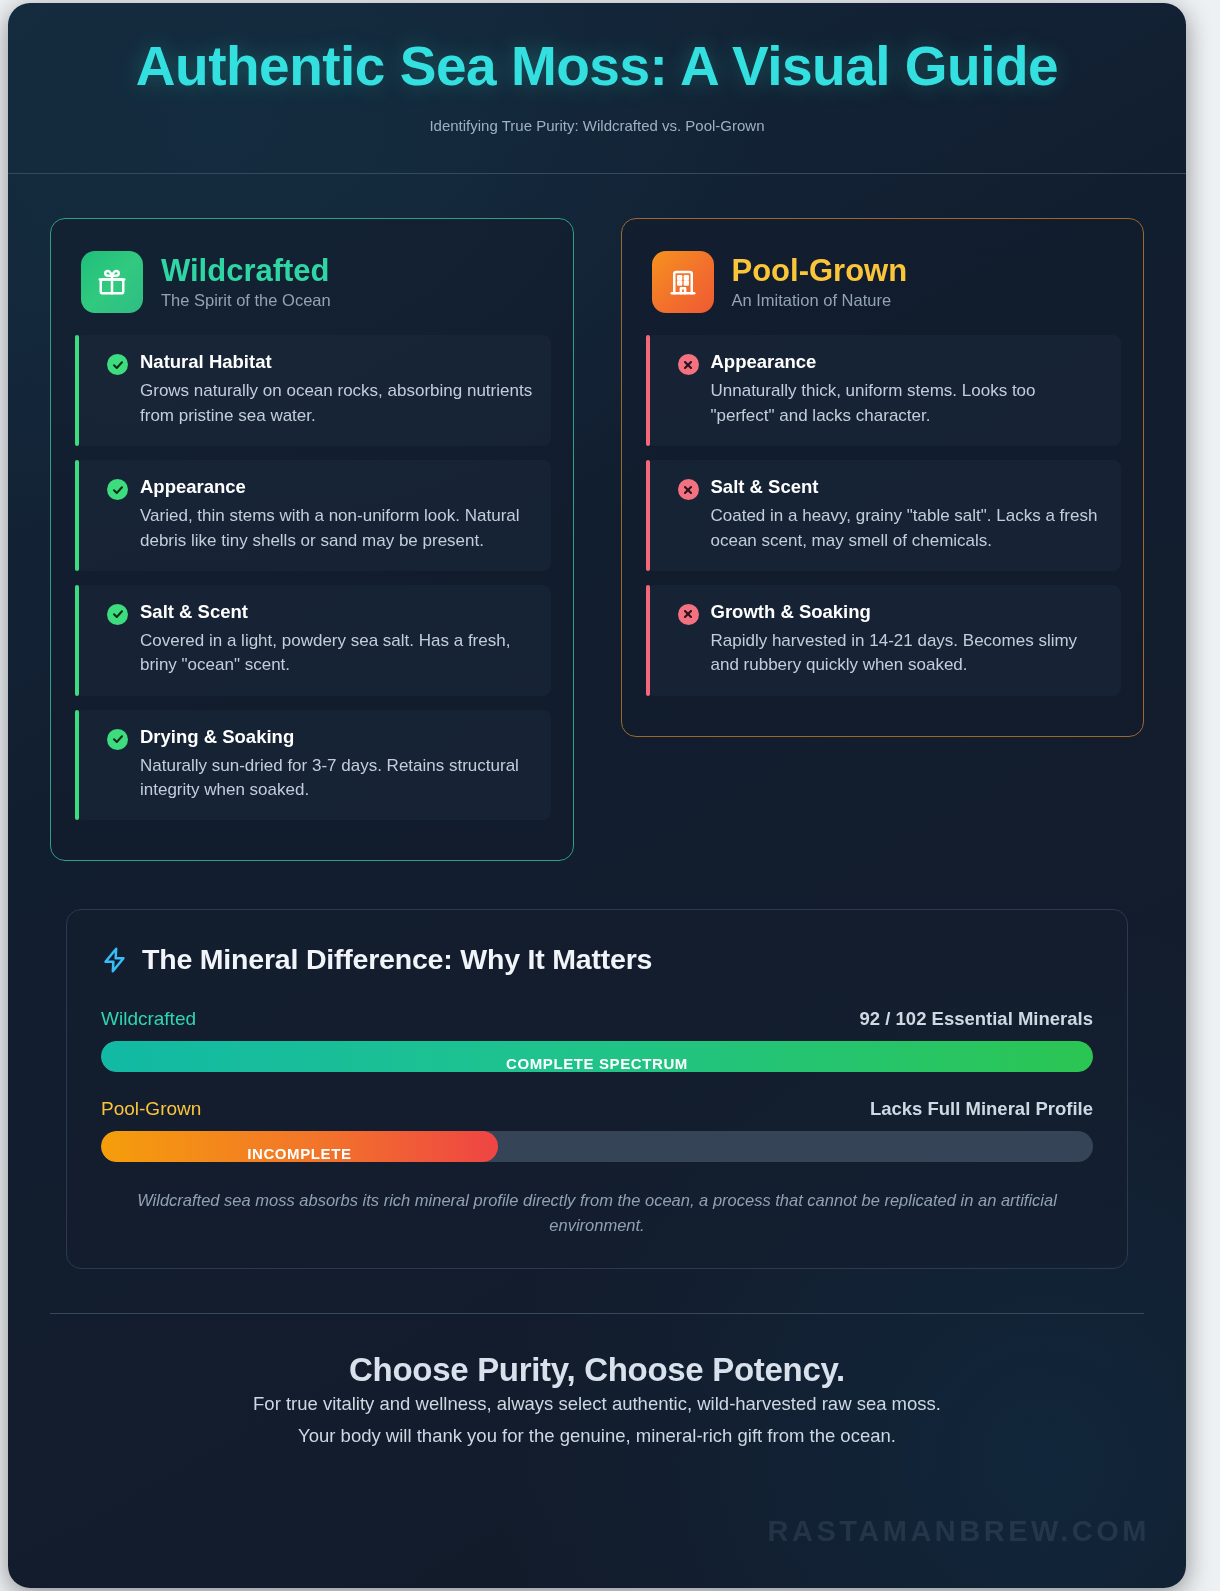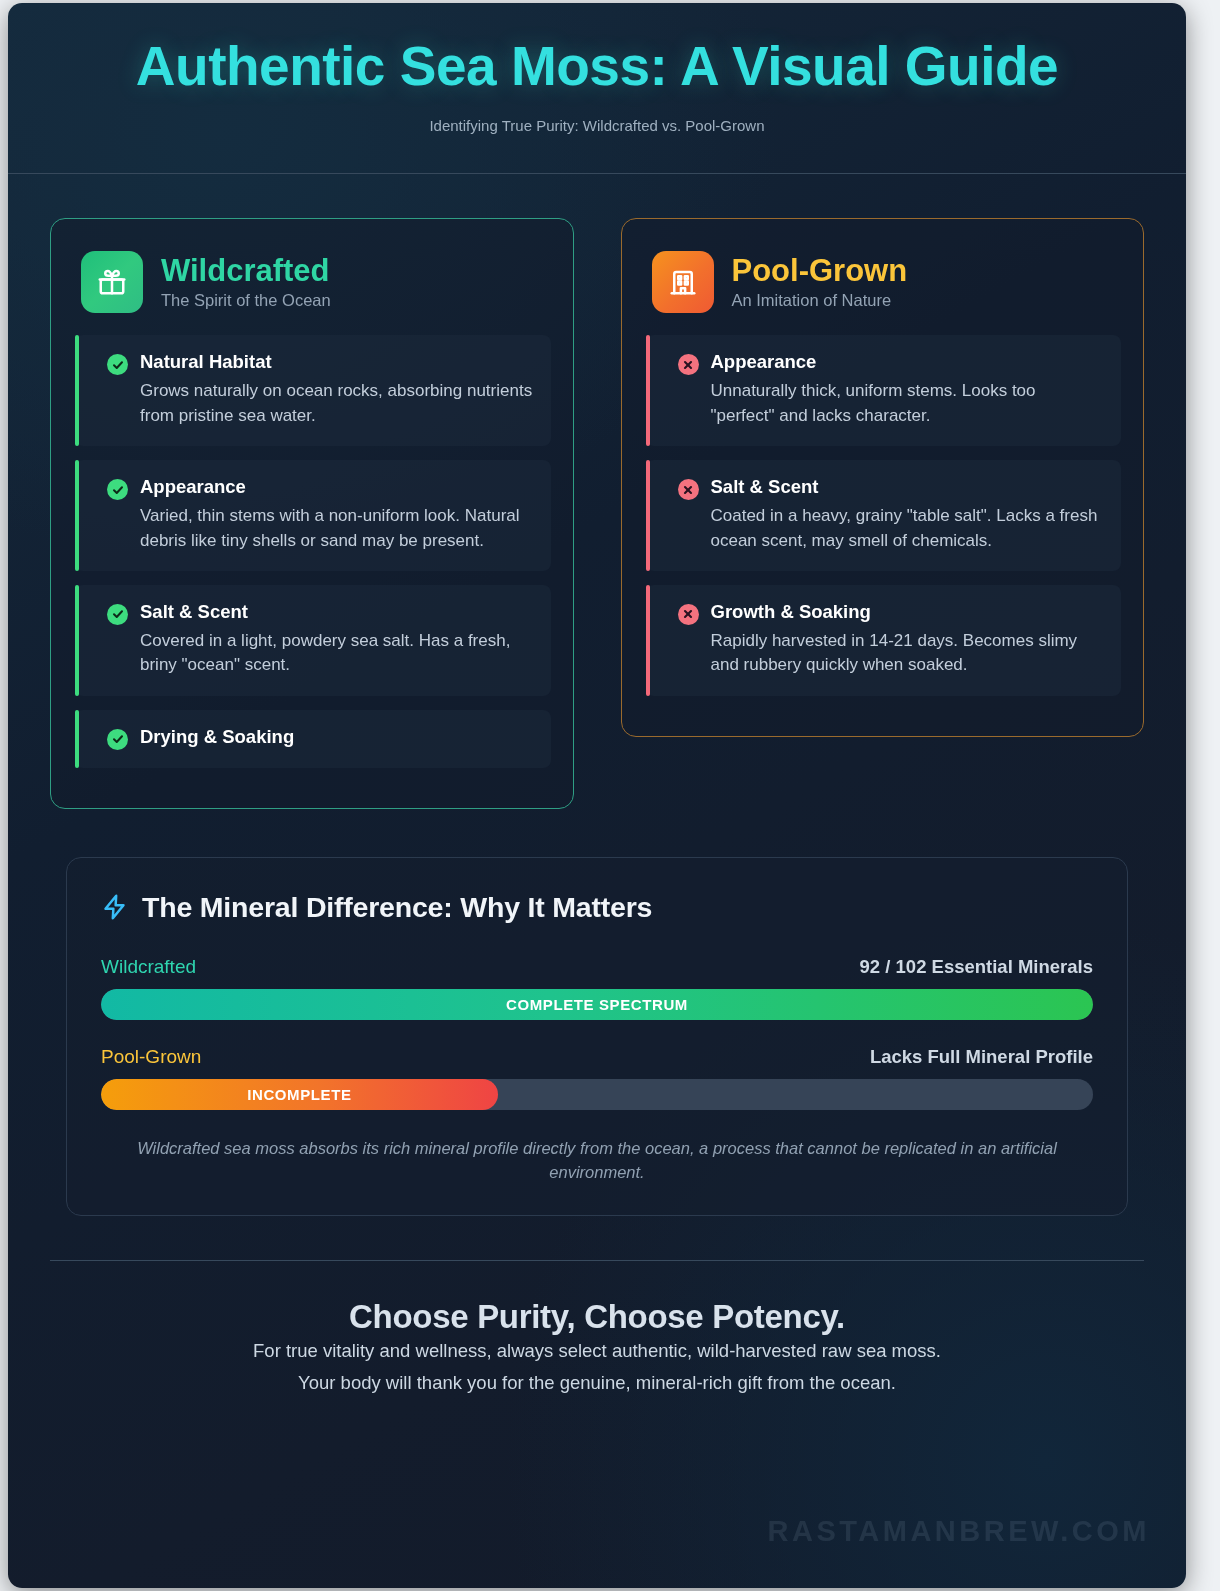--- a/index.html
+++ b/index.html
@@ -11,21 +11,21 @@
     font-family: "Liberation Sans", sans-serif;
     overflow: hidden;
   }
 
   .page {
     position: absolute;
     left: 8px;
     top: 3px;
     width: 1178px;
     height: 1585px;
-    border-radius: 14px;
+    border-radius: 22px;
     background:
       radial-gradient(ellipse 900px 700px at 18% 8%, #142c3f 0%, rgba(20,44,63,0) 62%),
       radial-gradient(ellipse 900px 900px at 88% 92%, #11263a 0%, rgba(17,38,58,0) 60%),
       linear-gradient(150deg, #15293c 0%, #111e30 38%, #131c2c 72%, #121a29 100%);
     overflow: hidden;
     box-shadow: 0 6px 26px rgba(0,0,0,0.42);
   }
 
   
   .header { padding: 34px 40px 0; text-align: center; }
@@ -172,21 +172,21 @@
   .track {
     height: 31px;
     border-radius: 16px;
     background: #364457;
     overflow: hidden;
     position: relative;
   }
   .fill {
     height: 100%;
     border-radius: 16px;
-    display: flex; align-items: center; justify-content: center;
+    display: flex; align-items: flex-end; justify-content: center;
   }
   .fill.good { background: linear-gradient(90deg, #12b9a4 0%, #1fc38d 45%, #2bc552 100%); }
   .fill.bad  { background: linear-gradient(90deg, #f59e0b 0%, #f2742a 55%, #ef4444 100%); }
   .fill-label {
     font-size: 15px;
     font-weight: bold;
     color: #ffffff;
     letter-spacing: 0.6px;
   }
 
@@ -300,20 +300,21 @@
 
       <div class="feat good">
         <div class="feat-head">
           <span class="pip good">
             <svg viewBox="0 0 24 24" fill="none" stroke="#0d2a18" stroke-width="4" stroke-linecap="round" stroke-linejoin="round">
               <polyline points="4,12.5 9.5,18 20,6.5"></polyline>
             </svg>
           </span>
           <div class="feat-body">
             <div class="feat-title">Drying &amp; Soaking</div>
+            <div class="feat-desc">Naturally sun-dried for 3-7 days. Retains structural integrity when soaked.</div>
           </div>
         </div>
       </div>
     </div>
 
     <div class="card bad">
       <div class="card-head">
         <div class="badge-icon bad">
           <svg viewBox="0 0 24 24" fill="none" stroke="#ffffff" stroke-width="2" stroke-linecap="round" stroke-linejoin="round">
             <path d="M5 21V5.5A1.5 1.5 0 0 1 6.5 4h11A1.5 1.5 0 0 1 19 5.5V21"></path>

